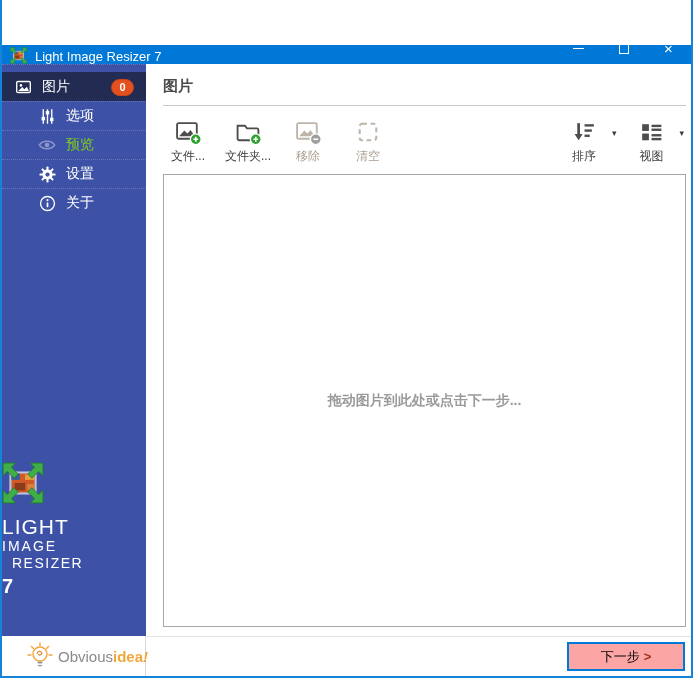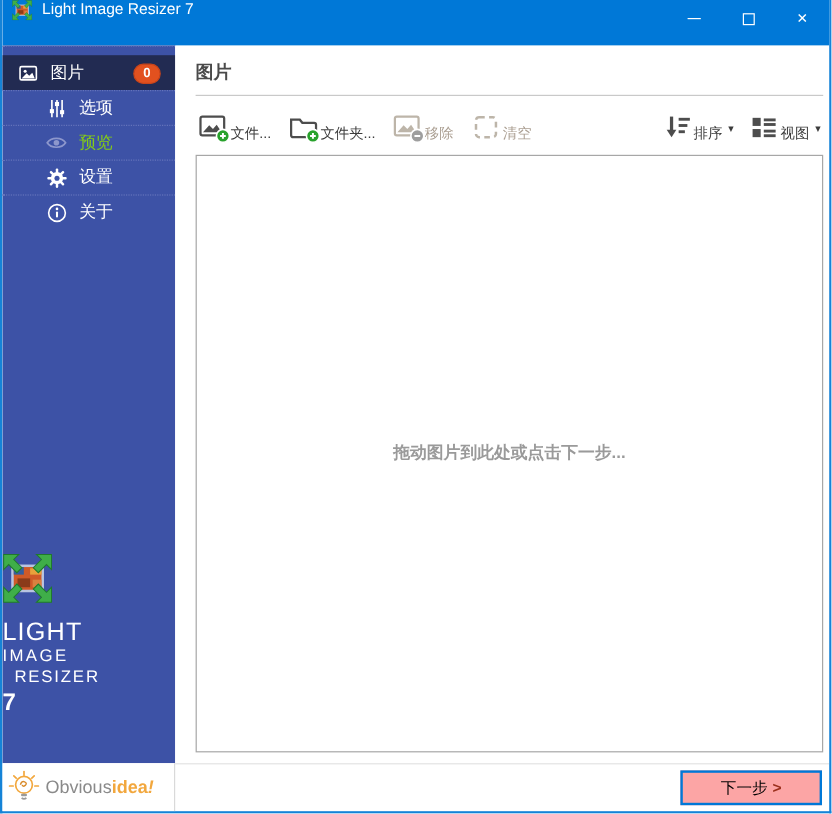--- a/index.html
+++ b/index.html
@@ -1,20 +1,20 @@
 <!DOCTYPE html>
 <html><head>
 <meta charset="utf-8">
 <style>
   * { margin:0; padding:0; box-sizing:border-box; }
   html,body { width:693px; height:678px; font-family:"Liberation Sans","DejaVu Sans",sans-serif; background:#fff; }
   .window { width:693px; height:678px; border:2px solid #1583d7; border-top:none; display:flex; flex-direction:column; overflow:hidden; background:#fff; }
 
   
-  .titlebar { height:38px; background:#0078d7; display:flex; align-items:flex-start; flex:none; }
+  .titlebar { height:19px; background:#0078d7; display:flex; align-items:flex-end; flex:none;margin-top:45px; }
   .titlebar .appicon { width:17px; height:17px; margin-left:8px; flex:none; }
   .titlebar .title { color:#fff; font-size:13px; margin-left:8px; flex:1; white-space:nowrap; }
   .winbtn { width:45px; height:31px; display:flex; align-items:center; justify-content:center; color:#fff; font-size:13px; cursor:default; }
   .winbtn.min span { display:block; width:11px; height:1px; background:#fff; }
   .winbtn.max span { display:block; width:10px; height:10px; border:1px solid #fff; }
   .winbtn.close { font-size:15px; }
 
   
   .body { flex:1; display:flex; min-height:0; }
   .sidebar { width:144px; flex:none; background:#3d52a6; display:flex; flex-direction:column; }
@@ -31,34 +31,34 @@
   .lg1 { font-size:21px; letter-spacing:1px; line-height:1.05; }
   .lg2 { font-size:14px; letter-spacing:2px; line-height:1.15; }
   .lg3 { font-size:14px; letter-spacing:1.5px; line-height:1.25;padding-left:10px; }
   .lg7 { font-size:20px; font-weight:bold; margin-top:3px; }
 
   
   .main { flex:1; display:flex; flex-direction:column; background:#fff; padding:0 5px 0 17px; min-width:0; }
   .page-title { font-size:15px; font-weight:bold; color:#4a4a4a; margin-top:13px; }
   .hr { border-bottom:1px solid #c9c9c9; margin-top:9px; }
   .toolbar { display:flex; align-items:flex-start; padding:13px 0 9px 2px; }
-  .tbtn { display:flex; flex-direction:row; align-items:flex-end; margin-right:14px; cursor:pointer; min-width:46px; }
+  .tbtn { display:flex; flex-direction:column; align-items:center; margin-right:14px; cursor:pointer; min-width:46px; }
   .tbtn .tico { width:27px; height:27px; }
   .tbtn .tlabel { font-size:12px; color:#3c3c3c; margin-top:2px; white-space:nowrap; }
   .tbtn.disabled { cursor:default; }
   .tbtn.disabled .tlabel { color:#ab9f92; }
   .tb-right { margin-left:auto; display:flex; }
   .tb-group { display:flex; align-items:flex-start; margin-left:10px; }
   .caret { font-size:9px; color:#3c3c3c; padding:9px 2px 0 5px; cursor:pointer; }
   .dropzone { flex:1; border:1px solid #a7a7a7; margin-bottom:9px; display:flex; align-items:center; justify-content:center; background:#fff;font-weight:bold; }
   .dropmsg { font-size:14px; color:#9a9a9a; }
 
   
   .footer { height:40px; flex:none; display:flex; }
-  .footer-left { width:144px; flex:none; background:#fff; border-right:1px solid #d9d9d9; display:flex; align-items:center; padding-left:3px; }
+  .footer-left { width:144px; flex:none; background:#fff; border-right:1px solid #d9d9d9; display:flex; align-items:center; padding-left:23px; }
   .footer-left .bulb { width:30px; height:30px; margin-right:3px; flex:none; }
   .brand { font-size:15px; white-space:nowrap; cursor:pointer; }
   .brand .b1 { color:#8a8a8a; }
   .brand .b2 { color:#f2a73d; font-weight:bold; }
   .brand .b3 { color:#f2a73d; font-weight:bold; font-style:italic; }
   .footer-main { flex:1; border-top:1px solid #e3e3e3; display:flex; align-items:center; justify-content:flex-end; padding-right:6px; }
   .next-btn { width:118px; height:29px; background:#fca5a5; border:2px solid #0078d7; font-size:13px; color:#000; font-family:inherit; cursor:pointer; display:flex; align-items:center; justify-content:center; }
   .next-btn .arrow { color:#9b301c; font-weight:bold; margin-left:4px; }
 </style>
 </head>

